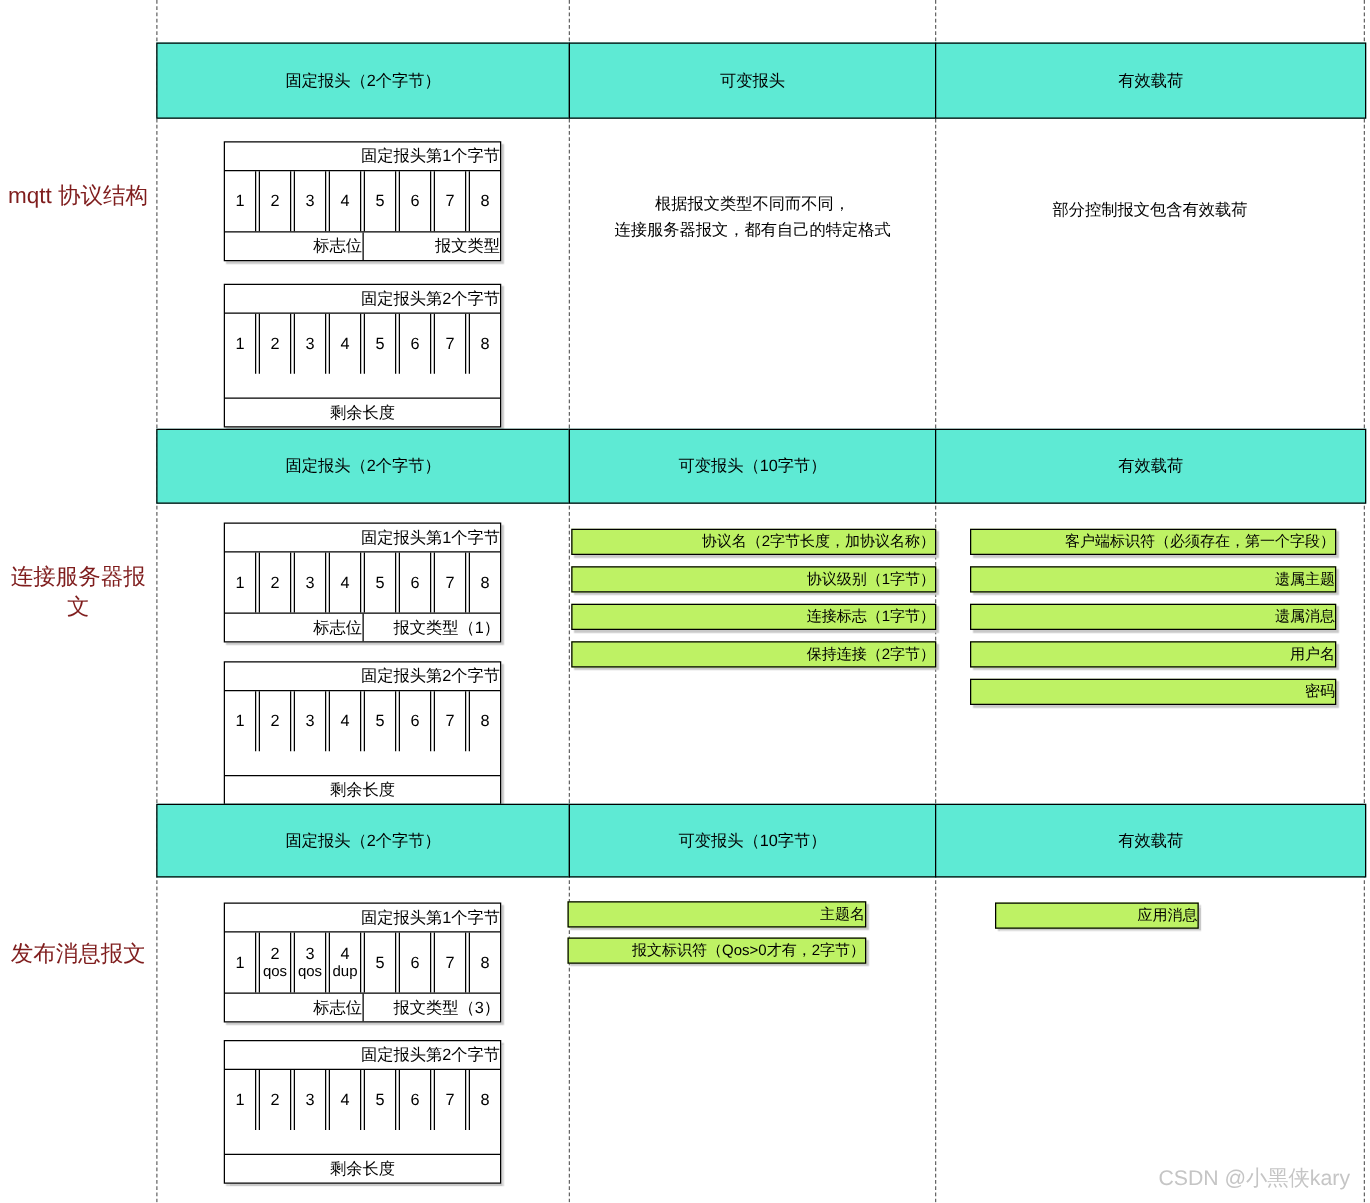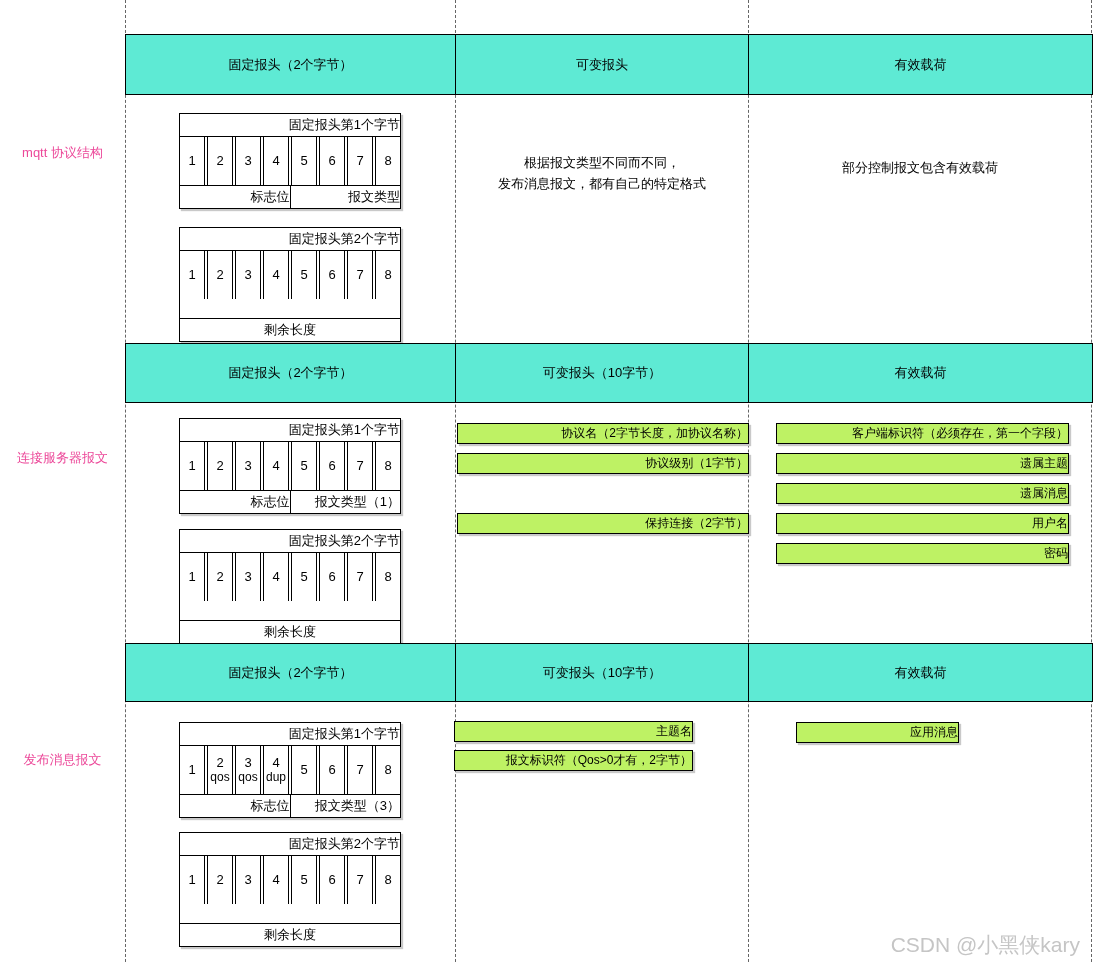--- a/index.html
+++ b/index.html
@@ -4,21 +4,21 @@
 <style>
   html,body { margin:0; padding:0; background:#fff; }
   .canvas {
     position:relative; width:1096px; height:962px; background:#ffffff;
     font-family:"Liberation Sans", sans-serif; color:#000;
     overflow:hidden;
   }
   .vline { position:absolute; top:0; height:962px; width:0; border-left:1px dashed #666; }
   .row-label {
     position:absolute; left:0; width:125px; text-align:center;
-    font-size:13px; color:#ec4899;
+    font-size:18px; color:#7f1d1d;
   }
   .header-row { position:absolute; left:125px; display:flex; }
   .hcell {
     box-sizing:border-box; border:1px solid #000; background:#5eead4;
     display:flex; align-items:center; justify-content:center;
     font-size:13px;
   }
   .hcell + .hcell { margin-left:-1px; }
   .byte-table {
     position:absolute; left:179px; width:222px; box-sizing:border-box;
@@ -40,21 +40,21 @@
   .bt-footer span + span { border-left:1px solid #000; }
   .bt-footer-full { height:22px; border-top:1px solid #000; text-align:center; line-height:22px;margin-top:19px; }
   .item-box {
     position:absolute; box-sizing:border-box; height:21px; line-height:19px;
     border:1px solid #000; background:#bef264; text-align:right; font-size:12px;
     box-shadow:2px 2px 1px #c9c9c9;
   }
   .note { position:absolute; text-align:center; font-size:13px; line-height:21px; }
   .watermark {
     position:absolute; left:888px; top:931px; width:192px; text-align:right;
-    font-size:21px; color:#c5c5c5;
+    font-size:17px; color:#c5c5c5;
   }
 </style>
 </head>
 <body>
 
 <div class="canvas">
 
   <div class="vline" style="left:125px"></div>
   <div class="vline" style="left:455px"></div>
   <div class="vline" style="left:748px"></div>
@@ -130,21 +130,21 @@
         </div>
       <div class="bit-cell">
           <span>8</span>
         </div>
     </div>
     <div class="bt-footer-full">剩余长度</div>
   </div>
 
   <div class="note" style="left:455px;top:152px;width:294px">
     <div>根据报文类型不同而不同，</div>
-    <div>发布消息报文，都有自己的特定格式</div>
+    <div>连接服务器报文，都有自己的特定格式</div>
   </div>
   <div class="note" style="left:748px;top:157px;width:344px">部分控制报文包含有效载荷</div>
 
   <div class="header-row" style="top:343px">
     <div class="hcell" style="width:331px;height:60px">固定报头（2个字节）</div>
     <div class="hcell" style="width:294px;height:60px">可变报头（10字节）</div>
     <div class="hcell" style="width:345px;height:60px">有效载荷</div>
   </div>
 
   <div class="byte-table" style="top:418px">
@@ -207,20 +207,21 @@
         </div>
       <div class="bit-cell">
           <span>8</span>
         </div>
     </div>
     <div class="bt-footer-full">剩余长度</div>
   </div>
 
   <div class="item-box" style="left:457px;top:423px;width:292px">协议名（2字节长度，加协议名称）</div>
   <div class="item-box" style="left:457px;top:453px;width:292px">协议级别（1字节）</div>
+  <div class="item-box" style="left:457px;top:483px;width:292px">连接标志（1字节）</div>
   <div class="item-box" style="left:457px;top:513px;width:292px">保持连接（2字节）</div>
 
   <div class="item-box" style="left:776px;top:423px;width:293px">客户端标识符（必须存在，第一个字段）</div>
   <div class="item-box" style="left:776px;top:483px;width:293px">遗属消息</div>
   <div class="item-box" style="left:776px;top:453px;width:293px">遗属主题</div>
   <div class="item-box" style="left:776px;top:513px;width:293px">用户名</div>
   <div class="item-box" style="left:776px;top:543px;width:293px">密码</div>
 
   <div class="header-row" style="top:643px">
     <div class="hcell" style="width:331px;height:59px">固定报头（2个字节）</div>

